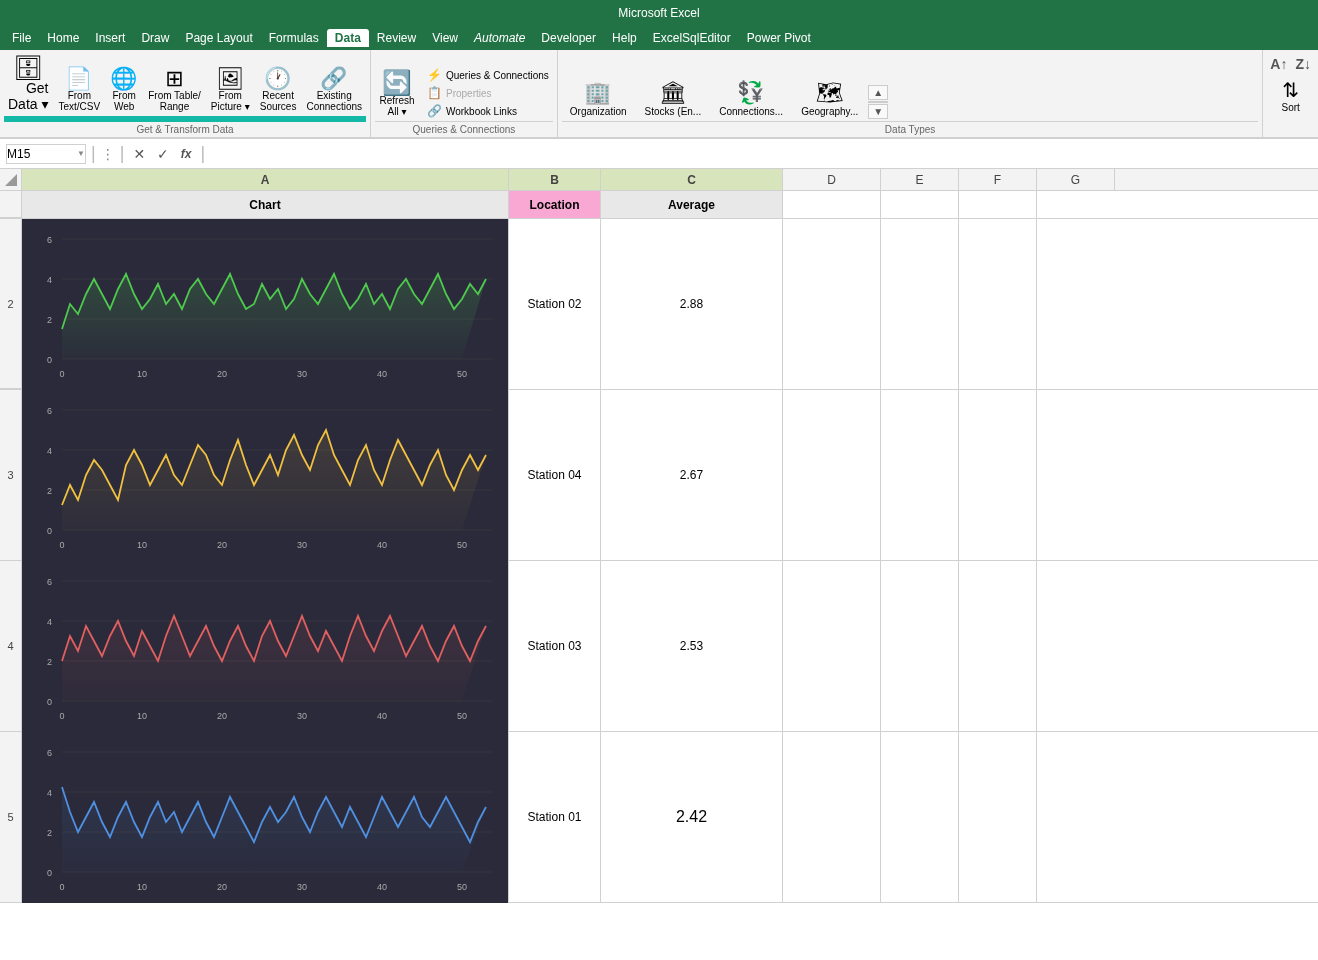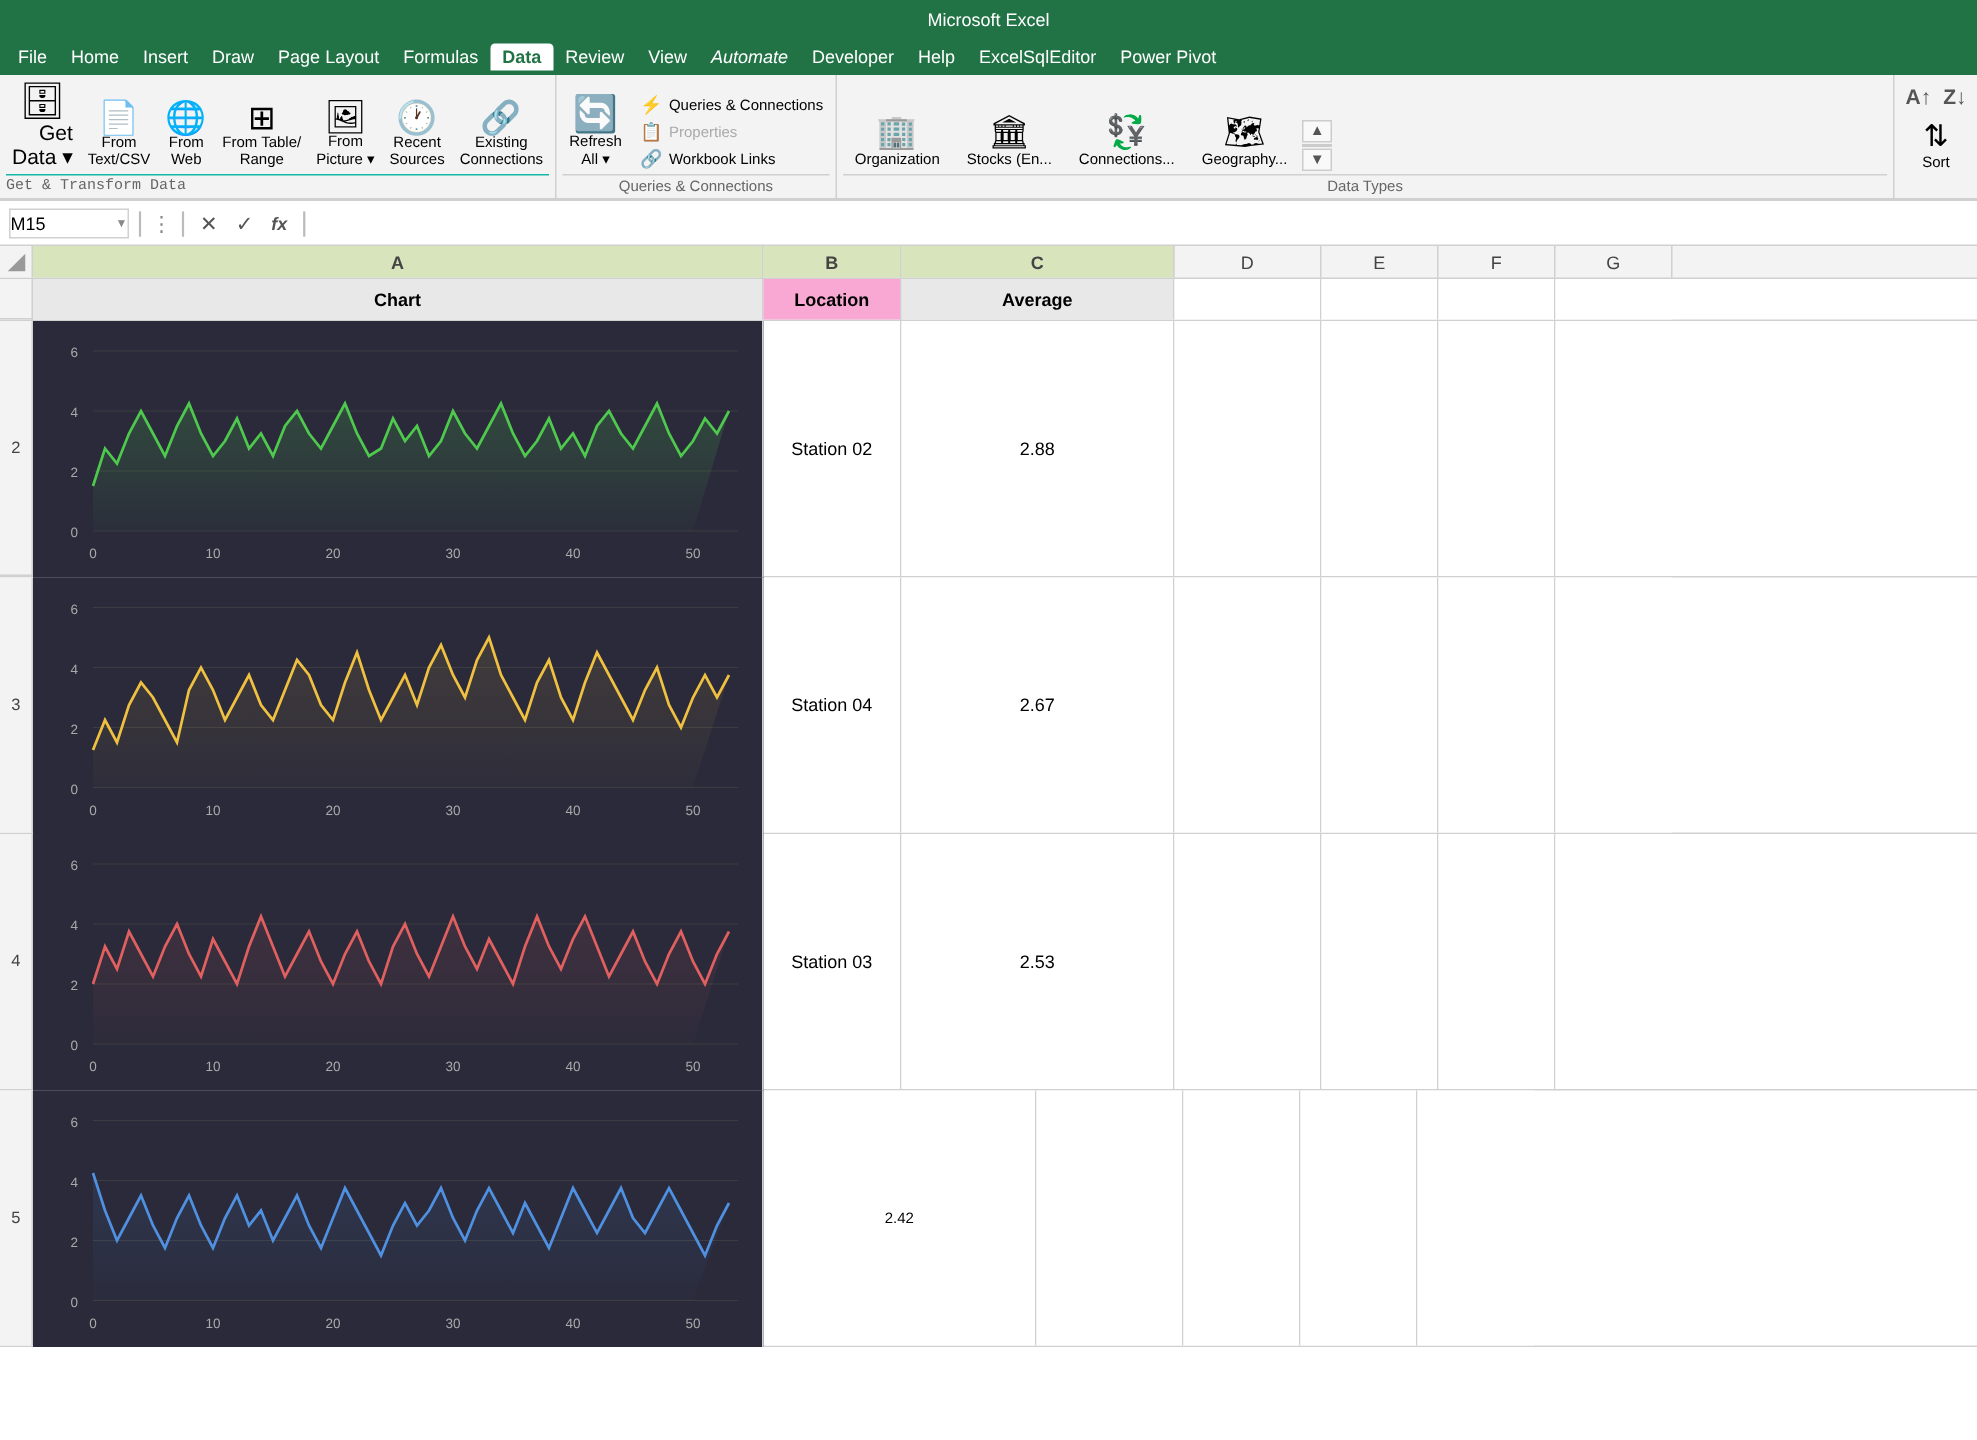--- a/index.html
+++ b/index.html
@@ -62,21 +62,21 @@
       <div style="display:flex; flex-direction:column; align-items:center; padding:2px 4px; cursor:pointer; border-radius:3px; min-width:44px;">
         <div style="font-size:22px; line-height:1;">🕐</div>
         <div style="font-size:10px; text-align:center;">Recent<br>Sources</div>
       </div>
 
       <div style="display:flex; flex-direction:column; align-items:center; padding:2px 4px; cursor:pointer; border-radius:3px; min-width:52px;">
         <div style="font-size:22px; line-height:1;">🔗</div>
         <div style="font-size:10px; text-align:center;">Existing<br>Connections</div>
       </div>
     </div>
-    <div style="font-size:10px; color:#666; margin-top:2px; border-top:1px solid #14b8a6; padding-top:2px;font-family:Liberation Mono, monospace;">Get &amp; Transform Data</div>
+    <div style="font-size:10px; color:#666; text-align:center; margin-top:2px; border-top:6px solid #14b8a6; padding-top:2px;">Get &amp; Transform Data</div>
   </div>
 
   <div style="display:flex; flex-direction:column; border-right:1px solid #d0d0d0; padding:4px 4px 2px;">
     <div style="display:flex; gap:4px; align-items:flex-end; flex:1;">
 
       <div style="display:flex; flex-direction:column; align-items:center; padding:2px 4px; cursor:pointer; border-radius:3px; min-width:44px;">
         <div style="font-size:24px; line-height:1;">🔄</div>
         <div style="font-size:10px; text-align:center; white-space:nowrap;">Refresh<br>All ▾</div>
       </div>
 
@@ -344,21 +344,24 @@
         <defs>
           <linearGradient id="blueGrad" x1="0" y1="0" x2="0" y2="1">
             <stop offset="0%" stop-color="#5090e0" stop-opacity="0.3"></stop>
             <stop offset="100%" stop-color="#5090e0" stop-opacity="0.05"></stop>
           </linearGradient>
         </defs>
         <polygon points="40,55 48,80 56,100 64,85 72,70 80,90 88,105 96,85 104,70 112,90 120,105 128,85 136,70 144,90 152,80 160,100 168,85 176,70 184,90 192,105 200,85 208,65 216,80 224,95 232,110 240,90 248,75 256,90 264,80 272,65 280,85 288,100 296,80 304,65 312,80 320,95 328,75 336,90 344,105 352,85 360,65 368,80 376,95 384,80 392,65 400,85 408,95 416,80 424,65 432,80 440,95 448,110 456,90 464,75 440,140 40,140" fill="url(#blueGrad)" opacity="0.4"></polygon>
         <polyline points="40,55 48,80 56,100 64,85 72,70 80,90 88,105 96,85 104,70 112,90 120,105 128,85 136,70 144,90 152,80 160,100 168,85 176,70 184,90 192,105 200,85 208,65 216,80 224,95 232,110 240,90 248,75 256,90 264,80 272,65 280,85 288,100 296,80 304,65 312,80 320,95 328,75 336,90 344,105 352,85 360,65 368,80 376,95 384,80 392,65 400,85 408,95 416,80 424,65 432,80 440,95 448,110 456,90 464,75" fill="none" stroke="#5090e0" stroke-width="1.8"></polyline>
       </svg>
     </div>
-    <div style="width:182px; min-width:182px; display:flex; align-items:center; justify-content:center; border-right:1px solid #d0d0d0; background:#fff; font-size:10px;">
+    <div style="width:92px; min-width:92px; display:flex; align-items:center; justify-content:center; border-right:1px solid #d0d0d0; background:#fff; font-size:12px;">
+      <span>Station 01</span>
+    </div>
+    <div style="width:182px; min-width:182px; display:flex; align-items:center; justify-content:center; border-right:1px solid #d0d0d0; background:#fff; font-size:16px;">
       <span>2.42</span>
     </div>
     <div style="width:98px; min-width:98px; border-right:1px solid #d0d0d0; background:#fff;"></div>
     <div style="width:78px; min-width:78px; border-right:1px solid #d0d0d0; background:#fff;"></div>
     <div style="width:78px; min-width:78px; border-right:1px solid #d0d0d0; background:#fff;"></div>
     <div style="width:78px; min-width:78px; background:#fff;"></div>
   </div>
 
 </div>
 

